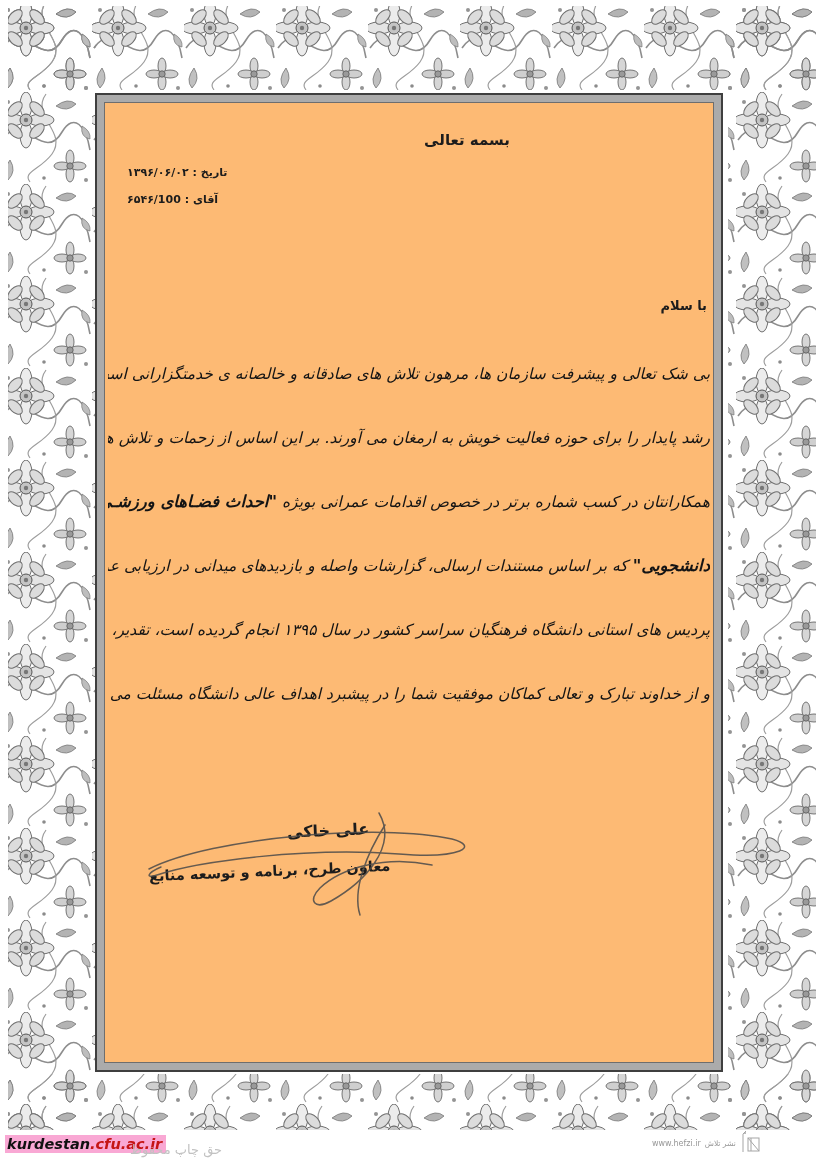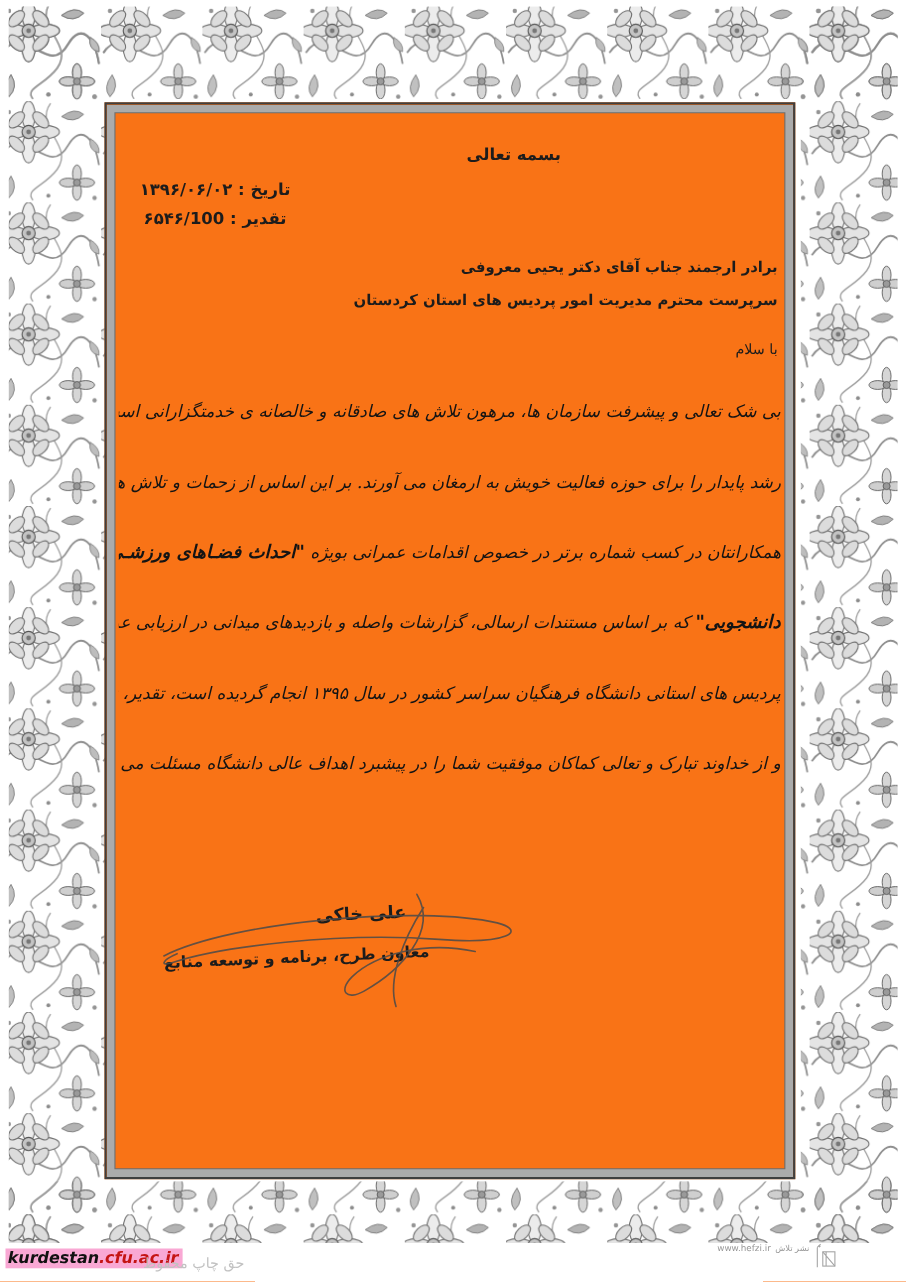--- a/index.html
+++ b/index.html
@@ -5,42 +5,42 @@
   html,body{margin:0;padding:0;}
   body{
     width:824px;height:1165px;position:relative;background:#ffffff;
     font-family:"DejaVu Sans","Liberation Sans",sans-serif;
     overflow:hidden;color:#1c1c1c;
   }
   .border-svg{position:absolute;left:0;top:0;z-index:0;}
   
   .letter-frame{
     position:absolute;left:95px;top:93px;width:628px;height:979px;
-    box-sizing:border-box;background:#f97316;
+    box-sizing:border-box;background:#fdba74;
     border:2px solid #3f3f3f;
     box-shadow: inset 0 0 0 7px #ababab, inset 0 0 0 8px #6e6e6e;
     z-index:1;
   }
   .letter-inner{position:absolute;left:2px;top:2px;right:2px;bottom:2px;}
   .bismillah{
     position:absolute;top:34px;left:0;width:100%;text-align:center;
     transform:translateX(58px);
     font-weight:bold;font-size:15px;letter-spacing:.5px;
   }
   .meta{
-    position:absolute;left:28px;top:62px;direction:rtl;text-align:center;
-    font-size:15px;font-weight:bold;line-height:27px;white-space:nowrap;
+    position:absolute;left:28px;top:62px;direction:rtl;text-align:left;
+    font-size:11px;font-weight:bold;line-height:27px;white-space:nowrap;
   }
   .recipient{
     position:absolute;right:12px;top:131px;direction:rtl;text-align:right;
     font-size:13.5px;font-weight:bold;line-height:30px;white-space:nowrap;
   }
   .salutation{
-    position:absolute;right:12px;top:214px;direction:rtl;
-    font-size:13px;font-weight:normal;
+    position:absolute;right:12px;top:201px;direction:rtl;
+    font-size:13px;font-weight:bold;
   }
   .body-text{
     position:absolute;left:9px;right:9px;top:245px;direction:rtl;
     font-family:"DejaVu Serif","Liberation Serif",serif;
     font-style:italic;font-size:15.5px;color:#141414;
   }
   .bline{
     line-height:64px;height:64px;white-space:nowrap;
     text-align:justify;text-align-last:justify;overflow:hidden;
   }
@@ -63,21 +63,21 @@
     background:#f9a8d4;padding:1px 4px 1px 2px;
   }
   .footer-left .black{color:#111;}
   .footer-left .red{color:#c51414;}
   .left-note{
     position:absolute;left:130px;top:1142px;z-index:2;
     font-size:13px;color:#c2c2c2;direction:rtl;white-space:nowrap;
   }
   .footer-right{
     position:absolute;left:652px;top:1130px;z-index:2;width:120px;
-    display:flex;align-items:flex-start;gap:4px;
+    display:flex;align-items:center;gap:4px;
     font-size:8px;color:#979797;white-space:nowrap;
   }
   .footer-right .fa{direction:rtl;font-size:7.5px;}
 </style>
 </head>
 <body>
 
 <svg class="border-svg" width="824" height="1165" viewBox="0 0 824 1165">
   <defs>
     <pattern id="flor" width="92" height="92" patternUnits="userSpaceOnUse">
@@ -120,29 +120,25 @@
   <div class="letter-inner">
 
     <div class="bismillah">بسمه تعالی</div>
 
     <div class="meta">
       <div>
         <span>تاریخ :</span>
         <span>۱۳۹۶/۰۶/۰۲</span>
       </div>
       <div>
-        <span>تقدیر :</span>
+        <span>آقای :</span>
         <span>۶۵۴۶/100</span>
       </div>
     </div>
 
-    <div class="recipient">
-      <div>برادر ارجمند جناب آقای دکتر یحیی معروفی</div>
-      <div>سرپرست محترم مدیریت امور پردیس های استان کردستان</div>
-    </div>
 
     <div class="salutation">با سلام</div>
 
     <div class="body-text">
       <div class="bline">بی شک تعالی و پیشرفت سازمان ها، مرهون تلاش های صادقانه و خالصانه ی خدمتگزارانی است که با انجام صحیح امور،</div>
       <div class="bline">رشد پایدار را برای حوزه فعالیت خویش به ارمغان می آورند. بر این اساس از زحمات و تلاش های جنابعالی و</div>
       <div class="bline"><span>همکارانتان در کسب شماره برتر در خصوص اقدامات عمرانی بویژه </span><b>"احداث فضـاهای ورزشـی و سرای</b></div>
       <div class="bline"><b>دانشجویی"</b><span> که بر اساس مستندات ارسالی، گزارشات واصله و بازدیدهای میدانی در ارزیابی عملکرد مدیریت امور</span></div>
       <div class="bline">پردیس های استانی دانشگاه فرهنگیان سراسر کشور در سال ۱۳۹۵ انجام گردیده است، تقدیر، تشکر و قدردانی نموده</div>
       <div class="bline last">و از خداوند تبارک و تعالی کماکان موفقیت شما را در پیشبرد اهداف عالی دانشگاه مسئلت می نمایم .</div>

